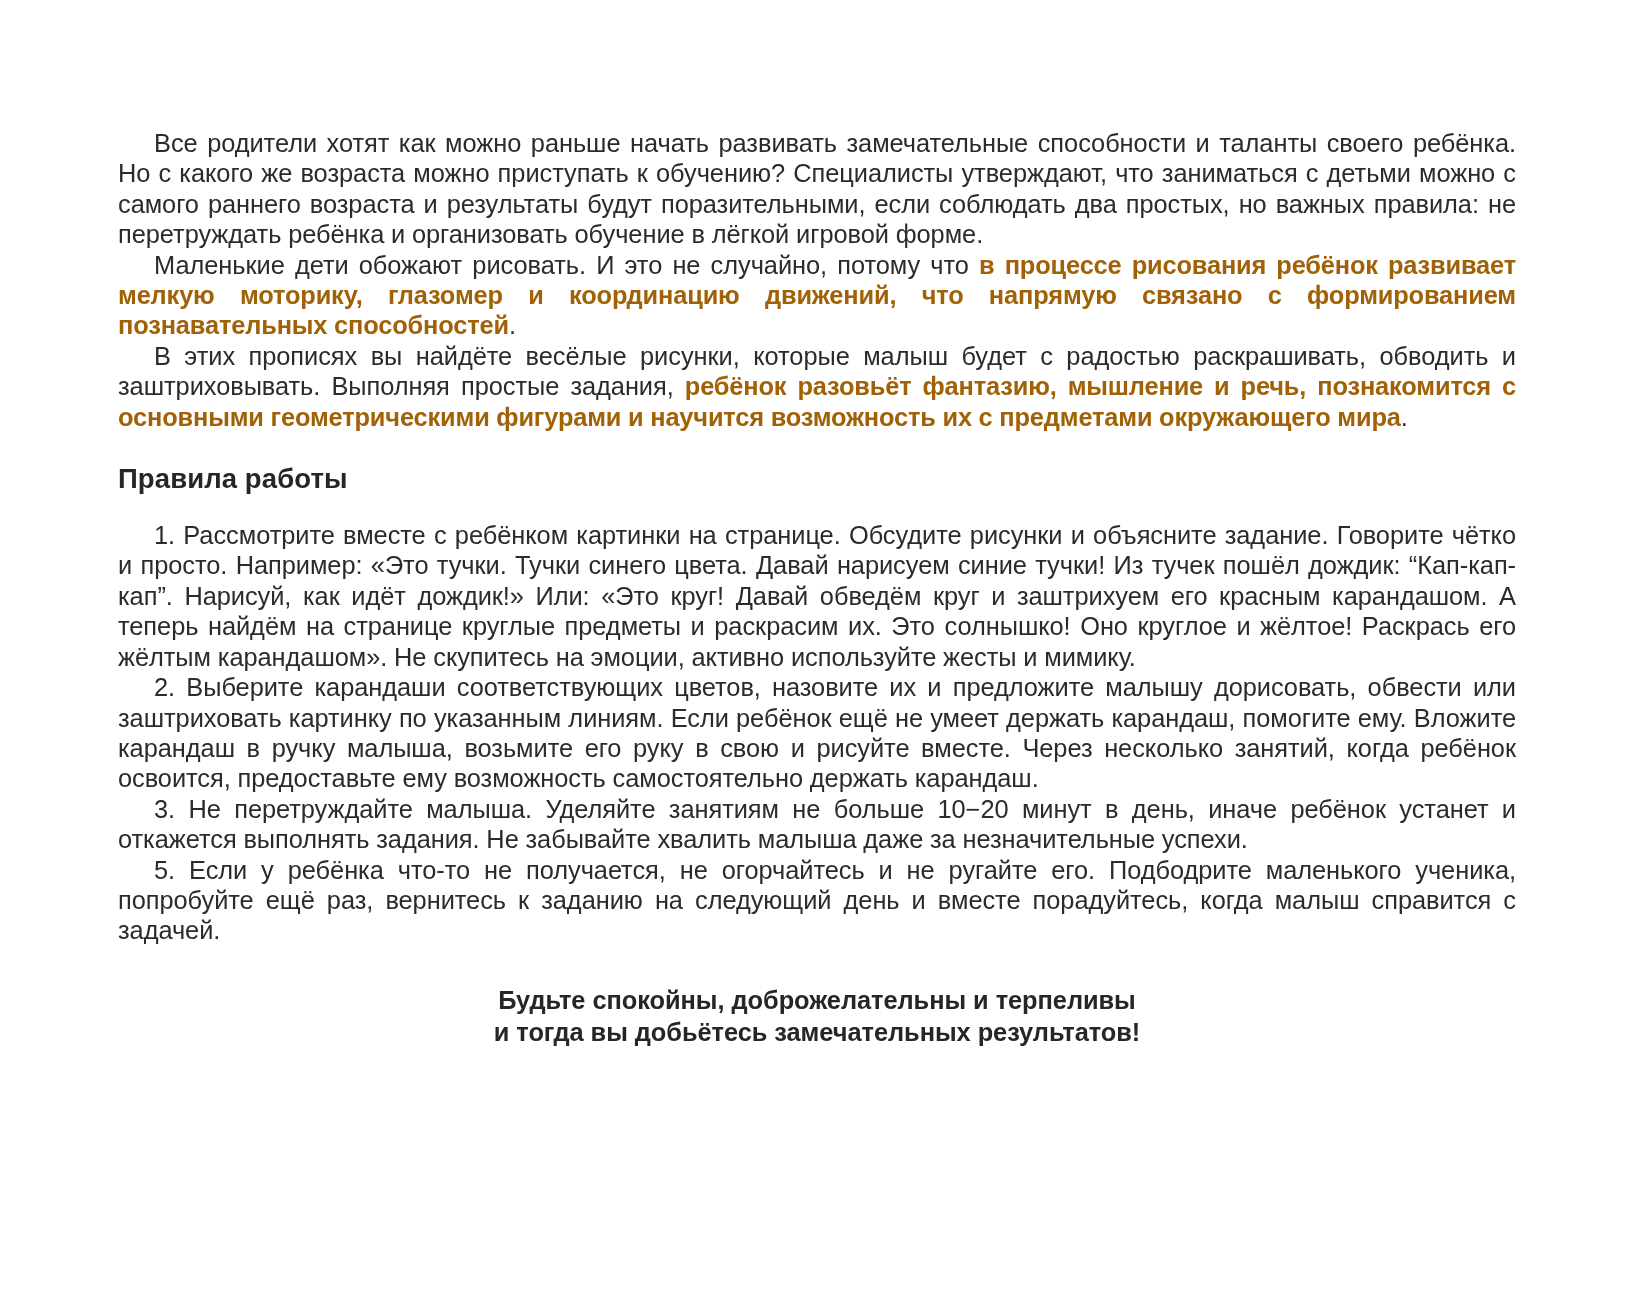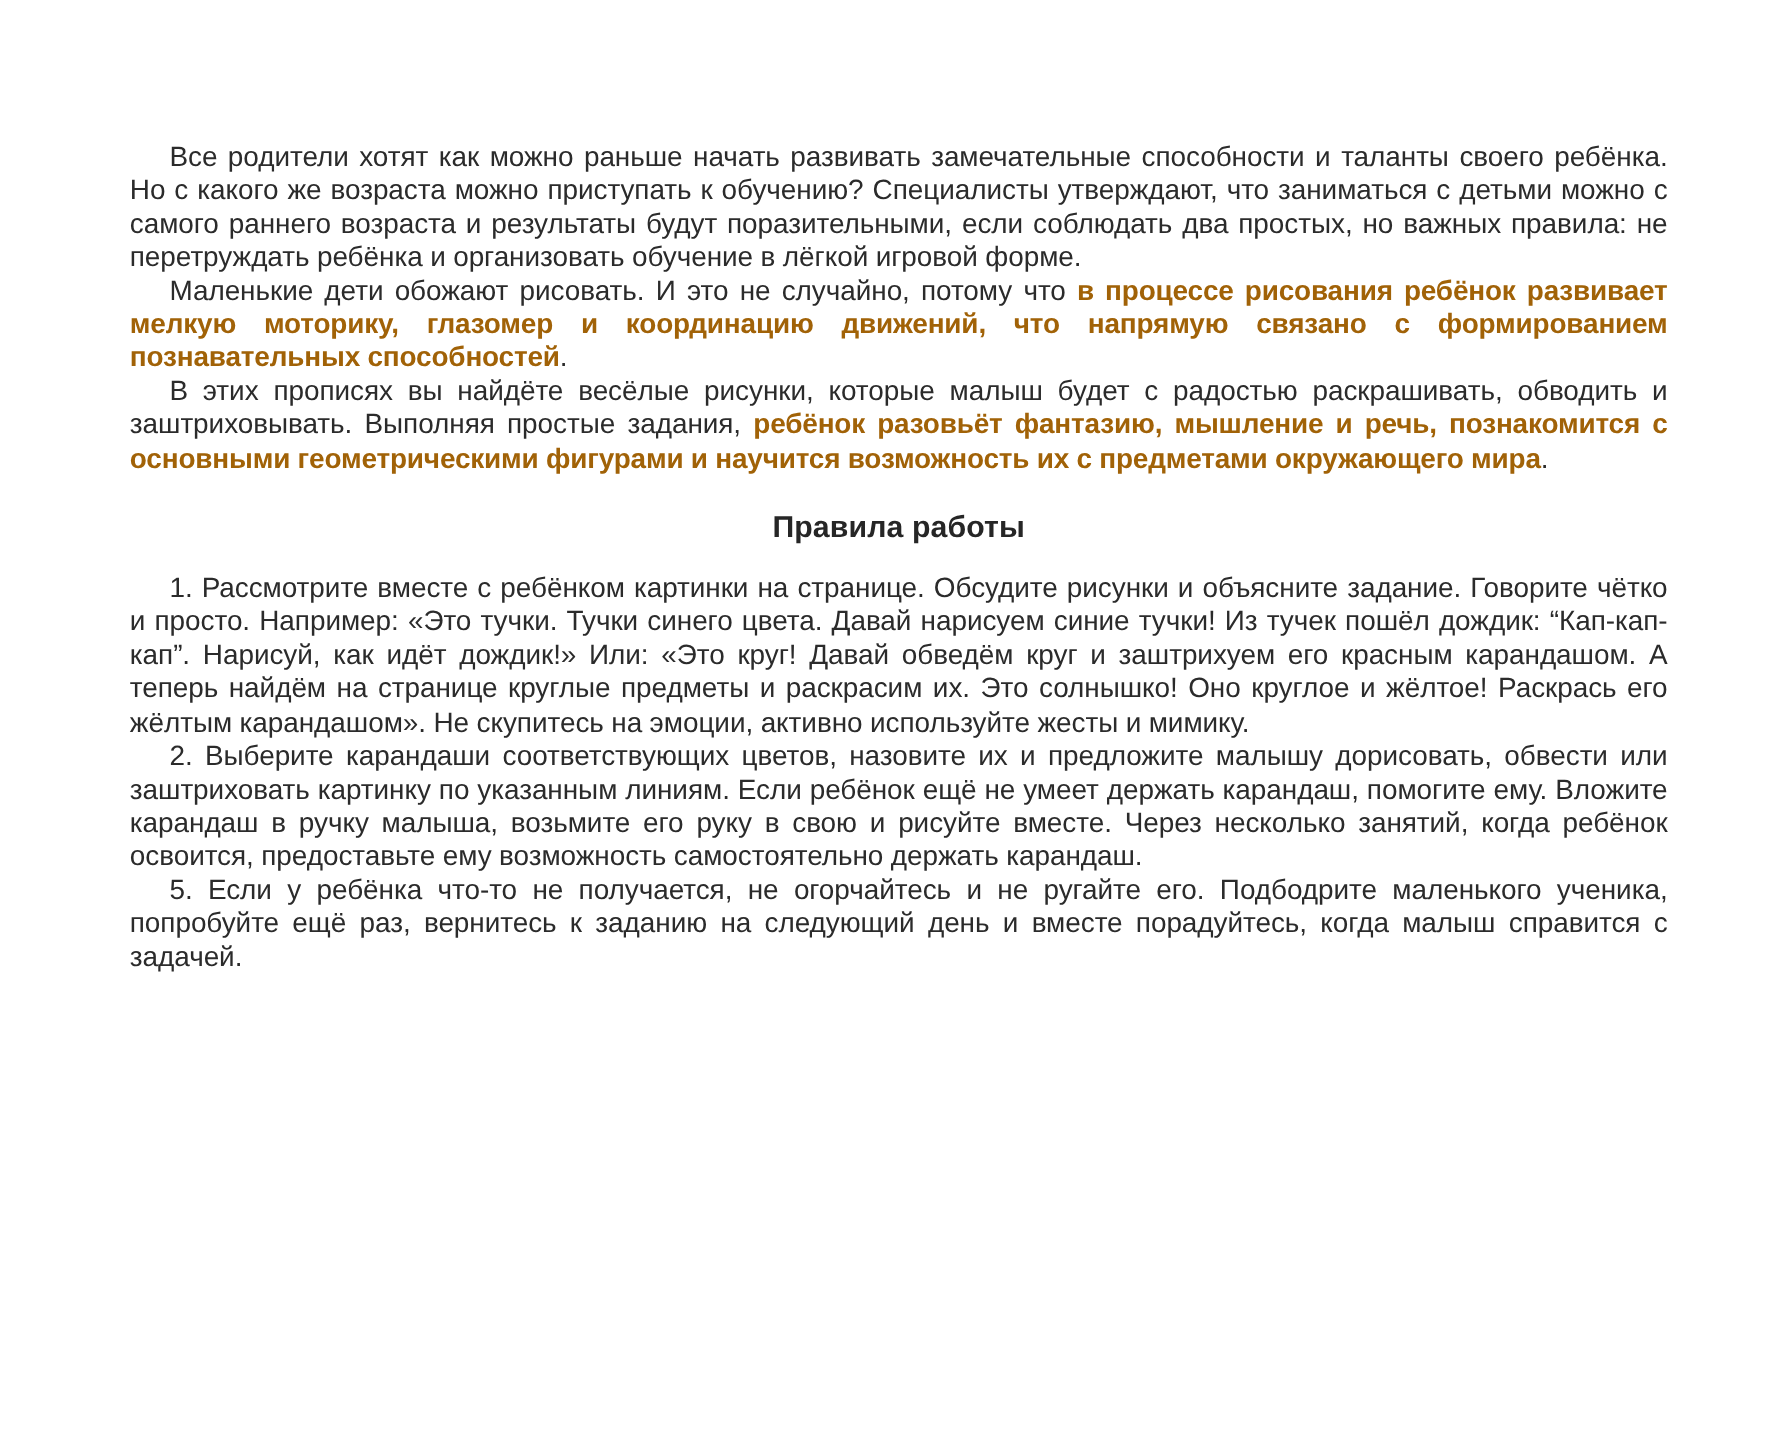--- a/index.html
+++ b/index.html
@@ -40,21 +40,20 @@
     text-indent: 36px;
   }
   b, strong {
     font-weight: 700;
     letter-spacing: -0.15px;
     color: #a16207;
   }
   .section-title {
     margin: 0;
     padding: 30px 0 24px 0;
-    text-align: center;
     font-size: 27.5px;
     line-height: 34px;
     font-weight: 700;
     color: #262626;
     letter-spacing: 0.1px;
   }
   .closing {
     margin-top: 38px;
     text-align: center;
     font-size: 25.4px;
@@ -88,20 +87,25 @@
 
     <h2 class="section-title">Правила работы</h2>
 
     <div class="para-stack">
 
 
       <p class="indent">1. Рассмотрите вместе с ребёнком картинки на странице. Обсудите рисунки и объясните задание. Говорите чётко и просто. Например: «Это тучки. Тучки синего цвета. Давай нарисуем синие тучки! Из тучек пошёл дождик: “Кап-кап-кап”. Нарисуй, как идёт дождик!» Или: «Это круг! Давай обведём круг и заштрихуем его красным карандашом. А теперь найдём на странице круглые предметы и раскрасим их. Это солнышко! Оно круглое и жёлтое! Раскрась его жёлтым карандашом». Не скупитесь на эмоции, активно используйте жесты и мимику.</p>
 
       <p class="indent">2. Выберите карандаши соответствующих цветов, назовите их и предложите малышу дорисовать, обвести или заштриховать картинку по указанным линиям. Если ребёнок ещё не умеет держать карандаш, помогите ему. Вложите карандаш в ручку малыша, возьмите его руку в свою и рисуйте вместе. Через несколько занятий, когда ребёнок освоится, предоставьте ему возможность самостоятельно держать карандаш.</p>
 
+      <p class="indent">3. Не перетруждайте малыша. Уделяйте занятиям не больше 10−20 минут в день, иначе ребёнок устанет и откажется выполнять задания. Не забывайте хвалить малыша даже за незначительные успехи.</p>
 
       <p class="indent">5. Если у ребёнка что-то не получается, не огорчайтесь и не ругайте его. Подбодрите маленького ученика, попробуйте ещё раз, вернитесь к заданию на следующий день и вместе порадуйтесь, когда малыш справится с задачей.</p>
 
     </div>
 
+    <div class="closing">
+      <span class="line">Будьте спокойны, доброжелательны и терпеливы</span>
+      <span class="line">и тогда вы добьётесь замечательных результатов!</span>
+    </div>
 
   </div>
 </div>
 
 </body></html>

